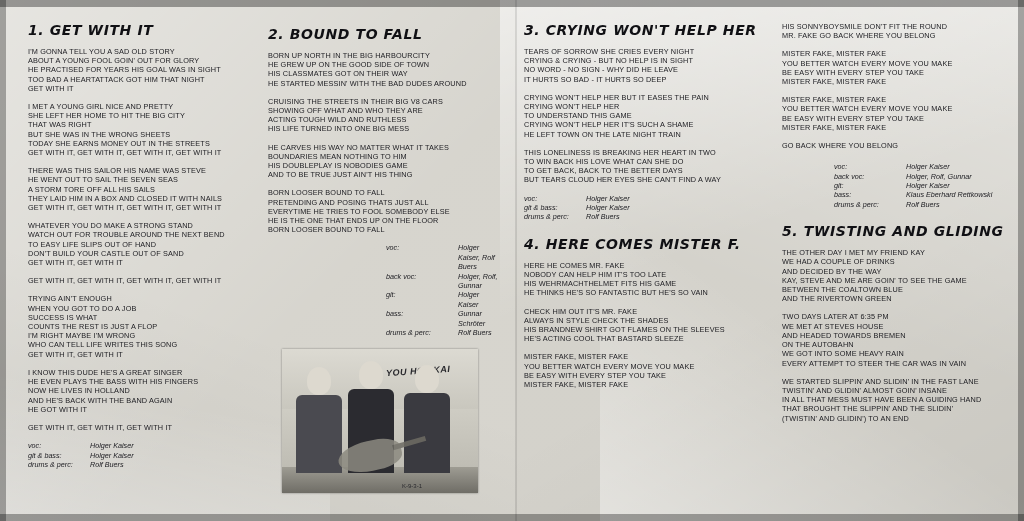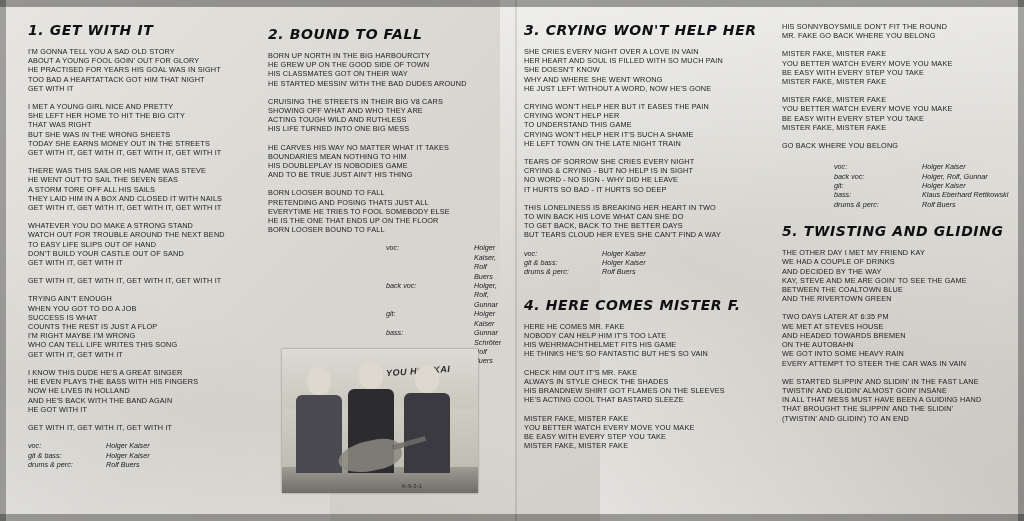--- a/index.html
+++ b/index.html
@@ -58,21 +58,21 @@
   .lyr{
     font-size:7.3px;line-height:9.2px;
     letter-spacing:0.15px;
     white-space:pre-line;
     margin:0 0 9px 0;
     color:#1b1b20;
   }
   .credits{margin-top:4px;}
   .credit-row{
     display:flex;font-size:7.2px;line-height:9.4px;
-    font-style:italic;color:#1b1b20;gap:16px;
+    font-style:italic;color:#1b1b20;
   }
   .credit-role{width:62px;flex:0 0 62px;font-style:italic;}
   .credit-name{font-style:italic;}
   .credits.wide .credit-role{width:72px;flex:0 0 72px;}
 
   
   .photo{
     position:absolute;left:282px;top:349px;width:196px;height:144px;
     background:#9a988f;
     overflow:hidden;
@@ -227,53 +227,48 @@
     <div class="ppl p3">
         <div class="head"></div>
         <div class="body"></div>
       </div>
     <div class="guitar"></div>
     <div class="plate">K-9-3-1</div>
   </div>
 
   <div class="col" style="left:524px;top:22px;width:228px">
     <div class="song-title">3. CRYING WON'T HELP HER</div>
-    <div class="lyr">SHE CRIES EVERY NIGHT OVER A LOVE IN VAIN
-HER HEART AND SOUL IS FILLED WITH SO MUCH PAIN
-SHE DOESN'T KNOW
-WHY AND WHERE SHE WENT WRONG
-HE JUST LEFT WITHOUT A WORD, NOW HE'S GONE</div>
+    <div class="lyr">TEARS OF SORROW SHE CRIES EVERY NIGHT
+CRYING &amp; CRYING - BUT NO HELP IS IN SIGHT
+NO WORD - NO SIGN - WHY DID HE LEAVE
+IT HURTS SO BAD - IT HURTS SO DEEP</div>
     <div class="lyr">CRYING WON'T HELP HER BUT IT EASES THE PAIN
 CRYING WON'T HELP HER
 TO UNDERSTAND THIS GAME
 CRYING WON'T HELP HER IT'S SUCH A SHAME
 HE LEFT TOWN ON THE LATE NIGHT TRAIN</div>
-    <div class="lyr">TEARS OF SORROW SHE CRIES EVERY NIGHT
-CRYING &amp; CRYING - BUT NO HELP IS IN SIGHT
-NO WORD - NO SIGN - WHY DID HE LEAVE
-IT HURTS SO BAD - IT HURTS SO DEEP</div>
     <div class="lyr">THIS LONELINESS IS BREAKING HER HEART IN TWO
 TO WIN BACK HIS LOVE WHAT CAN SHE DO
 TO GET BACK, BACK TO THE BETTER DAYS
 BUT TEARS CLOUD HER EYES SHE CAN'T FIND A WAY</div>
     <div class="credits">
       <div class="credit-row">
         <span class="credit-role">voc:</span>
         <span class="credit-name">Holger Kaiser</span>
       </div>
       <div class="credit-row">
         <span class="credit-role">git &amp; bass:</span>
         <span class="credit-name">Holger Kaiser</span>
       </div>
       <div class="credit-row">
         <span class="credit-role">drums &amp; perc:</span>
         <span class="credit-name">Rolf Buers</span>
       </div>
     </div>
-    <div class="song-title" style="margin-top:20px">4. HERE COMES MISTER F.</div>
+    <div class="song-title" style="margin-top:14px">4. HERE COMES MISTER F.</div>
     <div class="lyr">HERE HE COMES MR. FAKE
 NOBODY CAN HELP HIM IT'S TOO LATE
 HIS WEHRMACHTHELMET FITS HIS GAME
 HE THINKS HE'S SO FANTASTIC BUT HE'S SO VAIN</div>
     <div class="lyr">CHECK HIM OUT IT'S MR. FAKE
 ALWAYS IN STYLE CHECK THE SHADES
 HIS BRANDNEW SHIRT GOT FLAMES ON THE SLEEVES
 HE'S ACTING COOL THAT BASTARD SLEEZE</div>
     <div class="lyr">MISTER FAKE, MISTER FAKE
 YOU BETTER WATCH EVERY MOVE YOU MAKE

